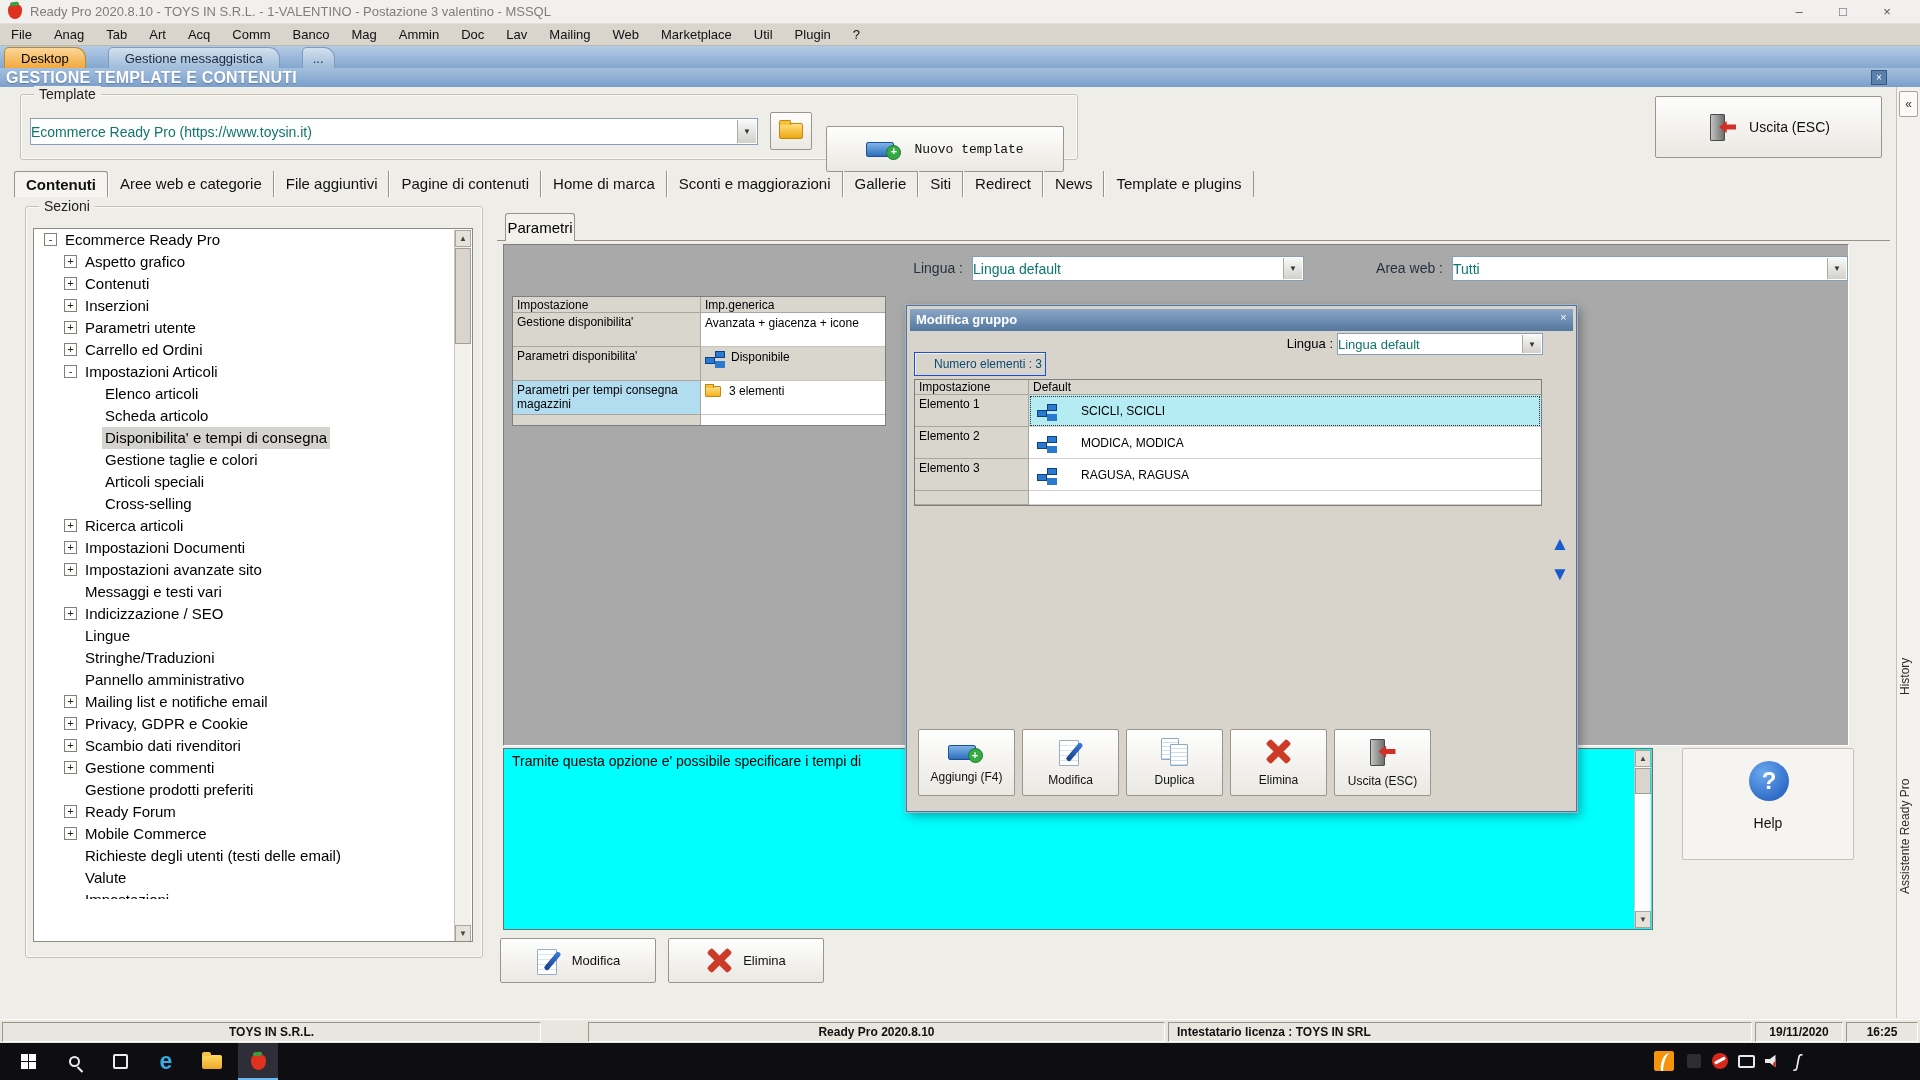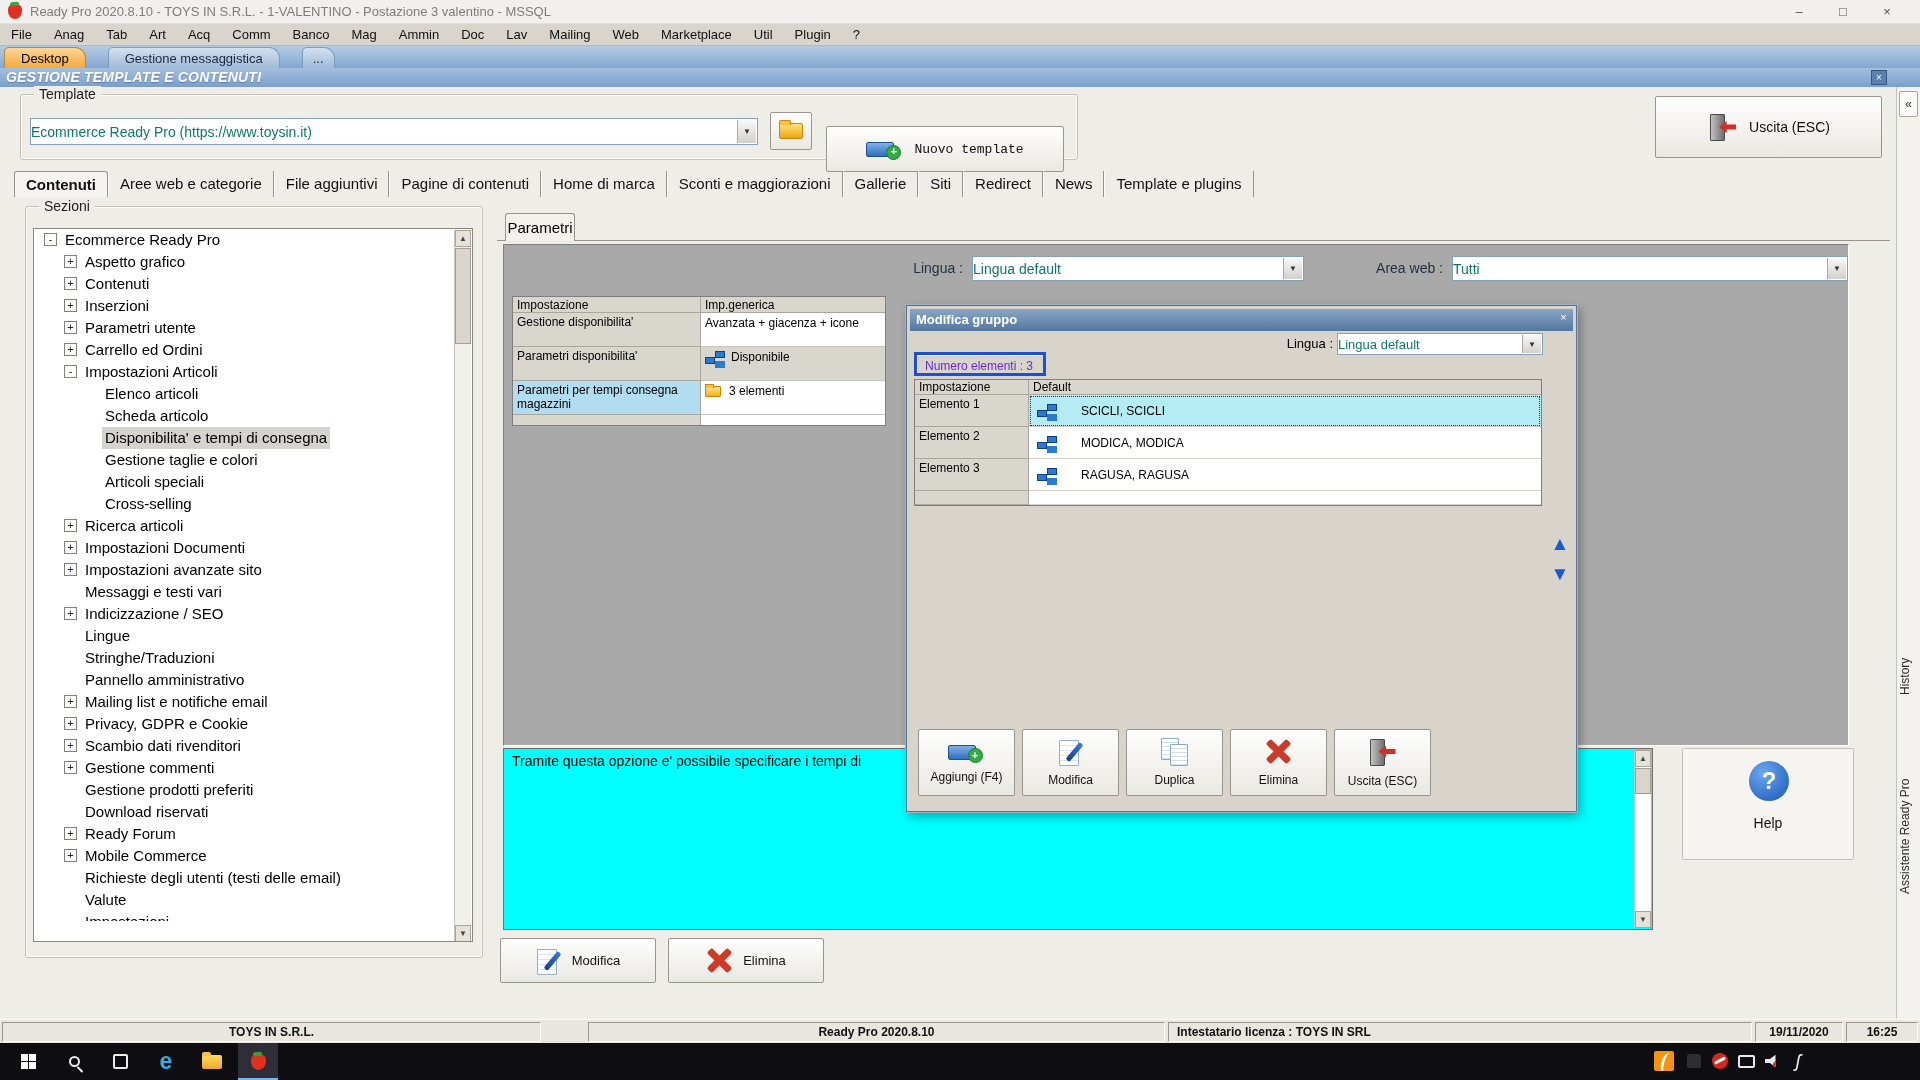--- a/index.html
+++ b/index.html
@@ -22,21 +22,21 @@
   .menu-item { padding:0 11px; font-size:13px; color:#111; line-height:21px; }
 
   
   #mdirow { left:0; top:46px; width:1920px; height:22px; background:linear-gradient(#b5cbe6,#84a7cf); display:flex; align-items:flex-end; padding-left:4px;gap:20px; }
   .mdi-tab { height:21px; line-height:21px; padding:0 16px; font-size:13px; color:#1a2a40; background:linear-gradient(#d4e0ef,#9fbcd9); border:1px solid #7f9cbe; border-bottom:none; border-radius:5px 11px 0 0; margin-right:2px; white-space:nowrap; }
   .mdi-tab.active { background:linear-gradient(#fcd699,#f1a93f); border-color:#b98a2e; color:#000; }
   .mdi-tab.dots { padding:0 10px; }
 
   
   #band { left:0; top:68px; width:1920px; height:19px; background:linear-gradient(#a4bfde,#7b9fcb); }
-  #band-title { left:6px; top:0; height:19px; line-height:19px; color:#fff; font-size:14px; font-weight:bold; letter-spacing:.2px; text-shadow:0 1px 1px rgba(40,60,90,.4);font-style:italic; }
+  #band-title { left:6px; top:0; height:19px; line-height:19px; color:#fff; font-size:16px; font-weight:bold; letter-spacing:.2px; text-shadow:0 1px 1px rgba(40,60,90,.4); }
   #band-close { left:1871px; top:2px; width:16px; height:15px; background:#5a80ae; border:1px solid #39567e; color:#fff; font-size:10px; line-height:13px; text-align:center; }
 
   
   #side-strip { left:1896px; top:87px; width:24px; height:931px; background:#f3f2ef; border-left:1px solid #c6c2ba; }
   #collapse-btn { left:1899px; top:91px; width:19px; height:26px; background:#fbfaf8; border:1px solid #a8a49c; border-radius:2px; font-size:12px; color:#333; text-align:center; line-height:24px; }
   .vtab { left:1898px; width:21px; writing-mode:vertical-rl; transform:rotate(180deg); font-size:12px; color:#2b2b2b; text-align:center; white-space:nowrap; }
   #vtab-history { top:645px; height:62px; }
   #vtab-assist { top:714px; height:244px; }
 
   
@@ -115,21 +115,21 @@
   .ic-help-circle { position:absolute; left:66px; top:12px; width:40px; height:40px; border-radius:50%; background:radial-gradient(circle at 35% 30%, #6aa8f0, #1a55b8); color:#fff; font-size:24px; font-weight:bold; display:flex; align-items:center; justify-content:center; }
   #help-label { position:absolute; left:0; top:66px; width:100%; text-align:center; font-size:14px; color:#111; }
 
   
   #modal { left:906px; top:305px; width:671px; height:507px; background:#d8d4cc; border:1px solid #54749c; box-shadow:0 0 0 1px #9fb2c6, 3px 4px 10px rgba(0,0,0,.35); z-index:50; }
   #modal-title { position:absolute; left:3px; top:3px; right:3px; height:22px; background:linear-gradient(#8aa6c6,#54779f); color:#fff; font-size:13px; font-weight:bold; line-height:22px; padding-left:6px; }
   #modal-close { position:absolute; right:4px; top:3px; width:17px; height:16px; color:#fff; font-size:11px; text-align:center; line-height:16px; }
   #modal-lingua-label { position:absolute; left:334px; top:30px; width:92px; font-size:13px; color:#000; text-align:right; }
   #modal-lingua-combo { left:430px; top:27px; width:206px; height:22px; }
   #modal-lingua-combo .cvalue { font-size:13px; }
-  #modal-count { position:absolute; left:7px; top:46px; width:132px; height:24px; background:#d8d4cc; border:3px solid #1d4ed8; box-shadow:inset 1px 1px 0 #f5f3ef; font-size:12px; color:#6d28d9; line-height:22px; padding-left:8px; }
+  #modal-count { position:absolute; left:7px; top:46px; width:132px; height:24px; background:#d8d4cc; border:1px solid #1d4ed8; box-shadow:inset 1px 1px 0 #f5f3ef; font-size:12px; color:#0c4a6e; line-height:22px; padding-left:19px; }
   #modal-table { position:absolute; left:7px; top:73px; width:628px; background:#fff; border:1px solid #7e7e7e; font-size:12px; }
   .mt-head { display:flex; height:15px; background:#d9d6ce; border-bottom:1px solid #aaa69e; }
   .mt-head span { padding:0 4px; }
   .mt-h1 { width:114px; border-right:1px solid #aaa69e; } .mt-h2 { flex:1; }
   .mt-row { display:flex; height:32px; }
   .mt-left { width:114px; background:#d9d6ce; border-right:1px solid #aaa69e; border-bottom:1px solid #aaa69e; padding:2px 4px; }
   .mt-right { flex:1; background:#fff; border-bottom:1px solid #d4d0c8; display:flex; align-items:center; gap:26px; padding-left:8px; }
   .mt-right.sel { background:#b5ecf4; outline:1px dotted #333; outline-offset:-2px; }
   .mt-filler { display:flex; height:14px; }
   #modal-up { position:absolute; left:640px; top:225px; width:26px; height:26px; color:#1a5ad0; font-size:19px; line-height:26px; text-align:center; }
@@ -369,23 +369,20 @@
           <span class="tree-label">Scambio dati rivenditori</span>
         </div>
         <div class="tree-row lvl1">
           <span class="exp">+</span>
           <span class="tree-label">Gestione commenti</span>
         </div>
         <div class="tree-row lvl1">
           <span class="tree-label">Gestione prodotti preferiti</span>
         </div>
         <div class="tree-row lvl1">
-          <span class="tree-label">Download riservati</span>
-        </div>
-        <div class="tree-row lvl1">
           <span class="exp">+</span>
           <span class="tree-label">Ready Forum</span>
         </div>
         <div class="tree-row lvl1">
           <span class="exp">+</span>
           <span class="tree-label">Mobile Commerce</span>
         </div>
         <div class="tree-row lvl1">
           <span class="tree-label">Richieste degli utenti (testi delle email)</span>
         </div>

